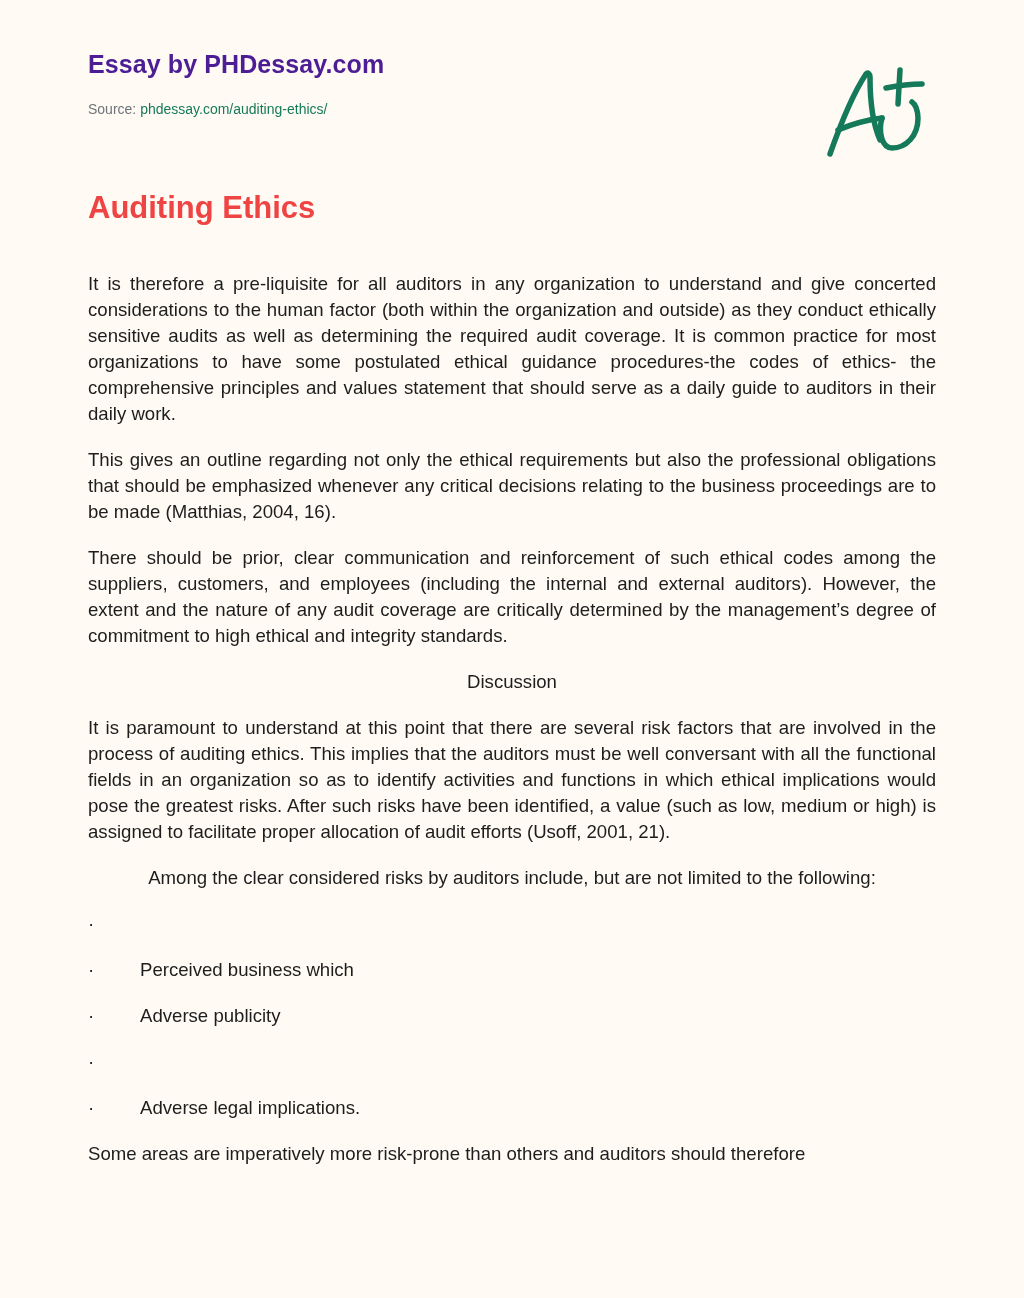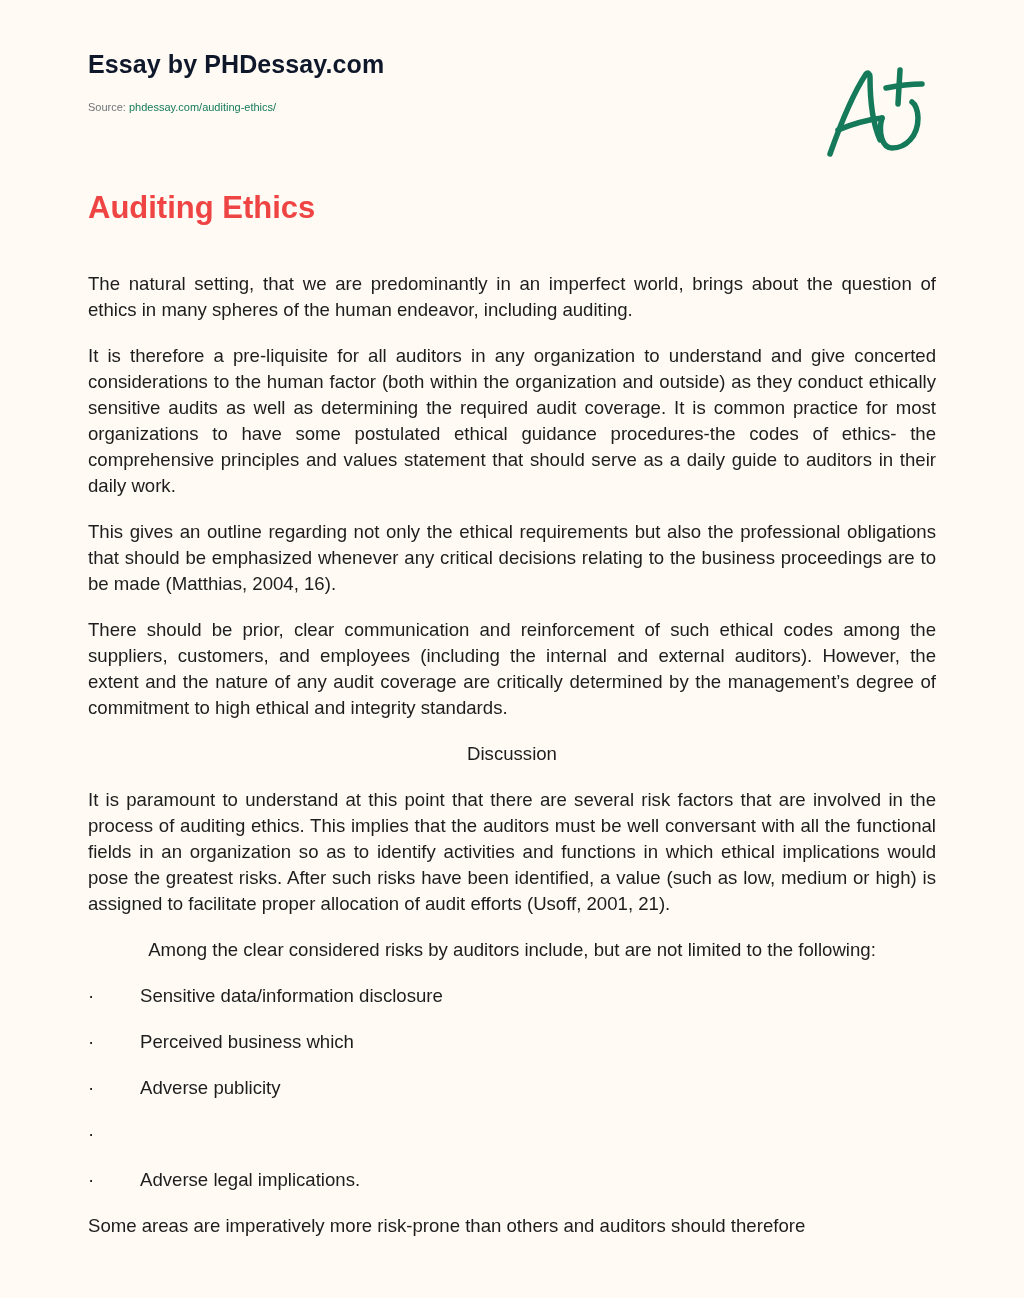--- a/index.html
+++ b/index.html
@@ -20,29 +20,29 @@
     left: 88px;
     top: 0;
     width: 848px;
   }
   .brand {
     position: absolute;
     top: 50px;
     left: 0;
     font-size: 25px;
     font-weight: bold;
-    color: #0f172a;
+    color: #4c1d95;
     letter-spacing: 0.1px;
     white-space: nowrap;
   }
   .source {
     position: absolute;
     top: 101px;
     left: 0;
-    font-size: 11px;
+    font-size: 14px;
     color: #6e7378;
     white-space: nowrap;
   }
   .source a {
     color: #157a5a;
     text-decoration: none;
   }
   .logo {
     position: absolute;
     left: 738px;
@@ -103,31 +103,29 @@
     <path d="M4 92 C 16 58, 28 30, 40 12 C 42 10, 44 12, 44 15 C 44 40, 46 60, 54 78"></path>
     <path d="M12 68 C 26 62, 40 58, 56 56"></path>
     <path d="M56 56 C 52 70, 56 86, 66 86 C 80 86, 92 74, 92 56 C 92 48, 89 42, 86 40"></path>
     <path d="M74 8 L 72 42"></path>
     <path d="M60 26 C 70 24, 82 22, 96 22"></path>
   </svg>
 
   <h1 class="title">Auditing Ethics</h1>
 
   <div class="content">
-    <p>The natural setting, that we are predominantly in an imperfect world, brings about the question of ethics in many spheres of the human endeavor, including auditing.</p>
     <p>It is therefore a pre-liquisite for all auditors in any organization to understand and give concerted considerations to the human factor (both within the organization and outside) as they conduct ethically sensitive audits as well as determining the required audit coverage. It is common practice for most organizations to have some postulated ethical guidance procedures-the codes of ethics- the comprehensive principles and values statement that should serve as a daily guide to auditors in their daily work.</p>
     <p>This gives an outline regarding not only the ethical requirements but also the professional obligations that should be emphasized whenever any critical decisions relating to the business proceedings are to be made (Matthias, 2004, 16).</p>
     <p>There should be prior, clear communication and reinforcement of such ethical codes among the suppliers, customers, and employees (including the internal and external auditors). However, the extent and the nature of any audit coverage are critically determined by the management’s degree of commitment to high ethical and integrity standards.</p>
     <p class="plain">Discussion</p>
     <p>It is paramount to understand at this point that there are several risk factors that are involved in the process of auditing ethics. This implies that the auditors must be well conversant with all the functional fields in an organization so as to identify activities and functions in which ethical implications would pose the greatest risks. After such risks have been identified, a value (such as low, medium or high) is assigned to facilitate proper allocation of audit efforts (Usoff, 2001, 21).</p>
     <p class="plain">Among the clear considered risks by auditors include, but are not limited to the following:</p>
 
     <div class="bullet">
       <span class="dot">·</span>
-      <span>Sensitive data/information disclosure</span>
     </div>
     <div class="bullet">
       <span class="dot">·</span>
       <span>Perceived business which</span>
     </div>
     <div class="bullet">
       <span class="dot">·</span>
       <span>Adverse publicity</span>
     </div>
     <div class="bullet">

